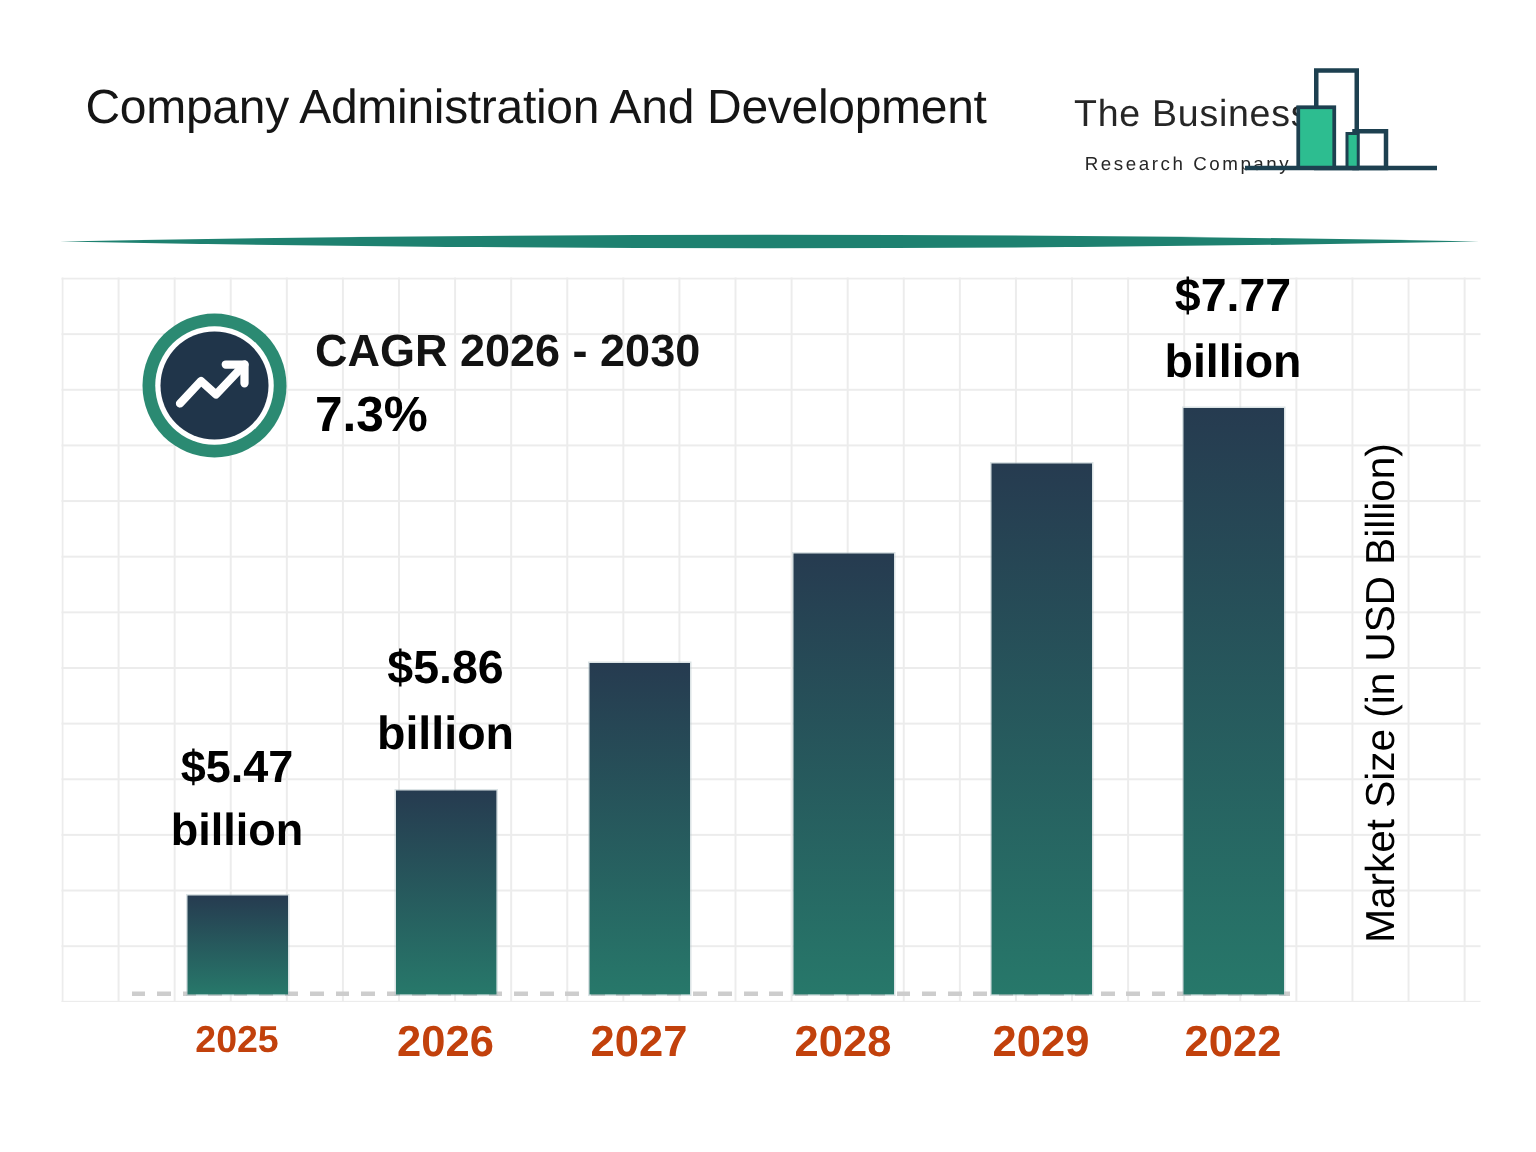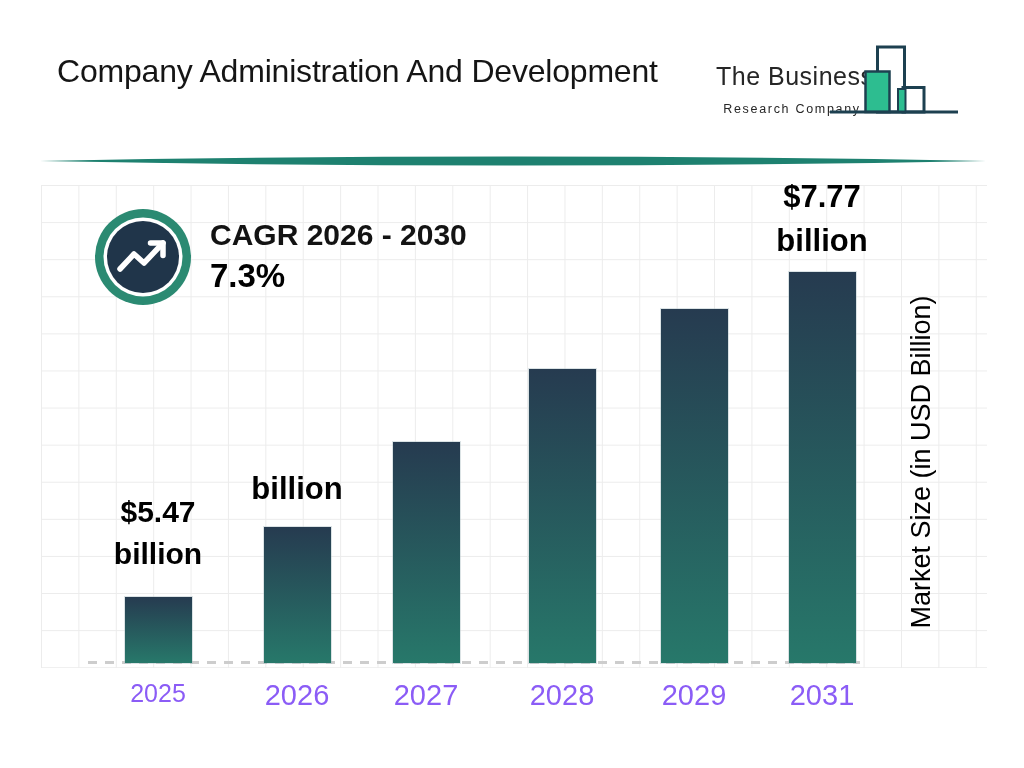--- a/index.html
+++ b/index.html
@@ -32,21 +32,21 @@
     background:repeating-linear-gradient(90deg,var(--baseline-dash) 0 9px,transparent 9px 17px)}
   
   #bars-host{position:absolute;inset:0}
   .bar-group{position:absolute;bottom:105px;height:0}
   .bar{position:absolute;bottom:0;left:0;width:100%;
     background:linear-gradient(180deg,var(--bar-gradient-top) 0%,var(--bar-gradient-bottom) 100%);
     box-shadow:0 0 0 1px rgba(176,192,198,.45)}
   .bar-value{position:absolute;left:50%;transform:translateX(-50%);
     text-align:center;font-weight:700;font-size:31px;line-height:44px;color:#000;white-space:nowrap}
   .x-label{position:absolute;top:16px;left:50%;transform:translateX(-50%);
-    font-weight:400;font-size:29px;color:#8b5cf6;white-space:nowrap}
+    font-weight:700;font-size:29px;color:#c2410c;white-space:nowrap}
   .bar-group:first-child .x-label{font-size:25px}
   .bar-group:first-child .bar-value{font-size:30px;line-height:42px}
   
   .badge-icon{position:absolute;left:93px;top:207px}
   .cagr-label{position:absolute;left:210px;top:218px;font-size:30px;font-weight:700;color:#131313;white-space:nowrap}
   .cagr-value{position:absolute;left:210px;top:257px;font-size:33px;font-weight:700;color:#000}
   
   .y-axis-label{position:absolute;left:921px;top:462px;transform:translate(-50%,-50%) rotate(-90deg);
     font-size:27px;color:#000;white-space:nowrap}
 </style>
@@ -82,20 +82,21 @@
         <div class="bar" style="height: 66px;"></div>
         <div class="bar-value" style="bottom: 88px;">
           <div>$5.47</div>
           <div>billion</div>
         </div>
         <div class="x-label">2025</div>
       </div>
       <div class="bar-group" style="left: 263.5px; width: 67px;">
         <div class="bar" style="height: 136px;"></div>
         <div class="bar-value" style="bottom: 152px;">
+          <div>$5.86</div>
           <div>billion</div>
         </div>
         <div class="x-label">2026</div>
       </div>
       <div class="bar-group" style="left: 392.5px; width: 67px;">
         <div class="bar" style="height: 221px;"></div>
         <div class="x-label">2027</div>
       </div>
       <div class="bar-group" style="left: 528.5px; width: 67px;">
         <div class="bar" style="height: 294px;"></div>
@@ -104,21 +105,21 @@
       <div class="bar-group" style="left: 660.5px; width: 67px;">
         <div class="bar" style="height: 354px;"></div>
         <div class="x-label">2029</div>
       </div>
       <div class="bar-group" style="left: 788.5px; width: 67px;">
         <div class="bar" style="height: 391px;"></div>
         <div class="bar-value" style="bottom: 400px; text-align: center;">
           <div>$7.77</div>
           <div>billion</div>
         </div>
-        <div class="x-label">2031</div>
+        <div class="x-label">2022</div>
       </div>
     </div>
 
   <svg class="badge-icon" width="100" height="100" viewBox="0 0 100 100">
     <circle cx="50" cy="50" r="48" fill="var(--badge-ring)"></circle>
     <circle cx="50" cy="50" r="39.5" fill="#ffffff"></circle>
     <circle cx="50" cy="50" r="36" fill="var(--badge-core)"></circle>
     <path d="M27 62 L41 47 L51 56 L70 36" fill="none" stroke="#ffffff" stroke-width="5.5" stroke-linecap="round" stroke-linejoin="round"></path>
     <path d="M57.5 36 L70 36 L70 48.5" fill="none" stroke="#ffffff" stroke-width="5.5" stroke-linecap="round" stroke-linejoin="round"></path>
   </svg>

